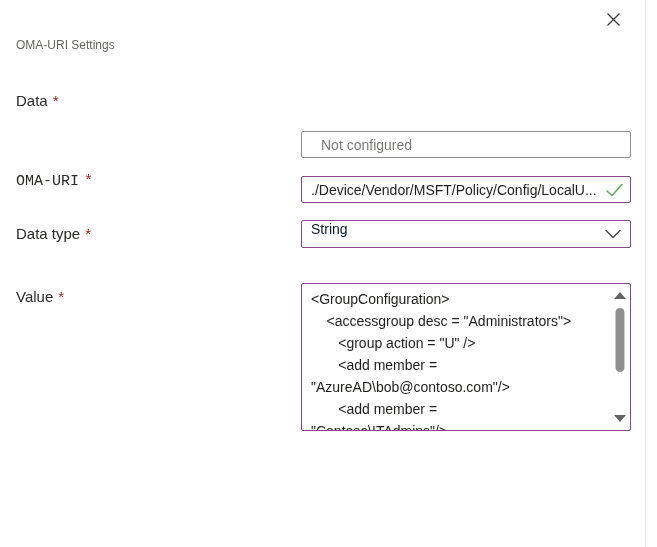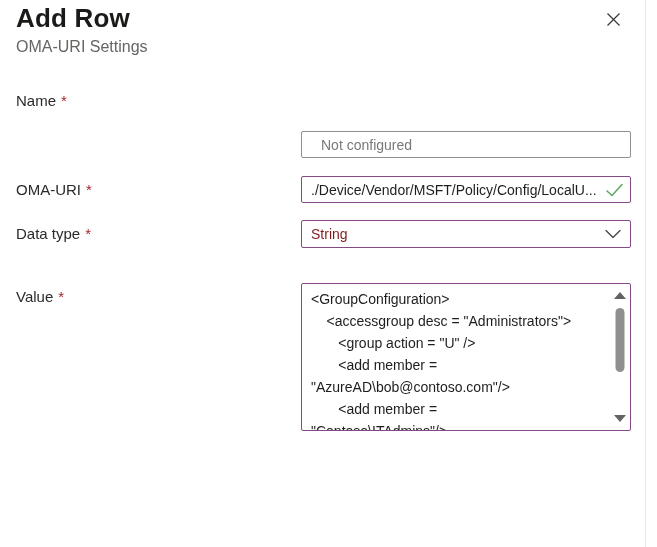--- a/index.html
+++ b/index.html
@@ -9,21 +9,21 @@
     position:relative; width:657px; height:547px; background:#ffffff; overflow:hidden;
   }
   .right-divider {
     position:absolute; left:645px; top:0; width:1px; height:547px; background:#e6e6e6;
   }
   .title {
     position:absolute; left:16px; top:3px; font-size:26px; font-weight:700; color:#1b1a19;
     letter-spacing:0.2px;
   }
   .subtitle {
-    position:absolute; left:16px; top:38px; font-size:16px; color:#666563;
+    position:absolute; left:16px; top:38px; font-size:12px; color:#666563;
   }
   .close-btn {
     position:absolute; left:601px; top:7px; width:24px; height:24px; cursor:pointer;
     display:flex; align-items:center; justify-content:center; background:transparent; border:none;
   }
   .field-label {
     position:absolute; left:16px; height:27px; display:flex; align-items:center;
     font-size:15px; color:#2b2a29;
   }
   .req { color:#a4262c; margin-left:5px; font-size:15px; }
@@ -37,22 +37,22 @@
   .tb.neutral::placeholder { color:#7a7977; opacity:1; }
   .field-wrap { position:absolute; left:301px; width:330px; height:27px; }
   .field-wrap .tb { position:absolute; left:0; top:0; width:330px; }
   .check-badge {
     position:absolute; right:7px; top:50%; transform:translateY(-50%);
     width:19px; height:15px; pointer-events:none;
   }
   .dropdown {
     position:absolute; left:301px; width:330px; height:28px;
     border:1px solid #824a87; background:#fff; border-radius:2px;
-    display:flex; align-items:center; padding:0 30px 0 9px;
-    font-size:14px; color:#7f1d1d; cursor:pointer;
+    display:flex; align-items:flex-start; padding:0 30px 0 9px;
+    font-size:14px; color:#0f172a; cursor:pointer;
   }
   .dd-chevron { position:absolute; right:9px; top:50%; transform:translateY(-50%); }
   .value-box {
     position:absolute; left:301px; top:283px; width:330px; height:148px;
     border:1px solid #824a87; background:#fff; border-radius:2px;
     font-size:14px; color:#1f1e1d; line-height:22px;
     padding:4px 28px 4px 9px; white-space:pre-wrap; overflow:hidden;
   }
   .scrollbar {
     position:absolute; left:611px; top:285px; width:18px; height:144px;
@@ -68,37 +68,36 @@
     position:absolute; left:50%; transform:translateX(-50%); top:23px;
     width:9px; height:64px; background:#8f8f8f; border-radius:5px; cursor:grab;
   }
 </style>
 </head>
 <body>
 
 <div class="panel">
   <div class="right-divider"></div>
 
-  <div class="title">Add Row</div>
   <div class="subtitle">OMA-URI Settings</div>
   <button class="close-btn">
     <svg width="15" height="15" viewBox="0 0 15 15">
       <line x1="1.5" y1="1.5" x2="13.5" y2="13.5" stroke="#3b3a39" stroke-width="1.2"></line>
       <line x1="13.5" y1="1.5" x2="1.5" y2="13.5" stroke="#3b3a39" stroke-width="1.2"></line>
     </svg>
   </button>
 
   <div class="field-label" style="top:87px;">
-    <span>Name</span>
+    <span>Data</span>
     <span class="req">*</span>
   </div>
 
   <input class="tb neutral" type="text" style="top: 131px;" placeholder="Not configured">
 
-  <div class="field-label" style="top:176px;">
+  <div class="field-label" style="top:168px;font-family:Liberation Mono, monospace;">
     <span>OMA-URI</span>
     <span class="req">*</span>
   </div>
   <div class="field-wrap" style="top:176px;padding-left:28px;">
     <input class="tb" type="text" value="./Device/Vendor/MSFT/Policy/Config/LocalU..." style="">
     <svg class="check-badge" viewBox="0 0 19 15">
       <polyline points="2,8.5 7,13 17,2" fill="none" stroke="#62a762" stroke-width="1.6" stroke-linecap="round" stroke-linejoin="round"></polyline>
     </svg>
   </div>
 

